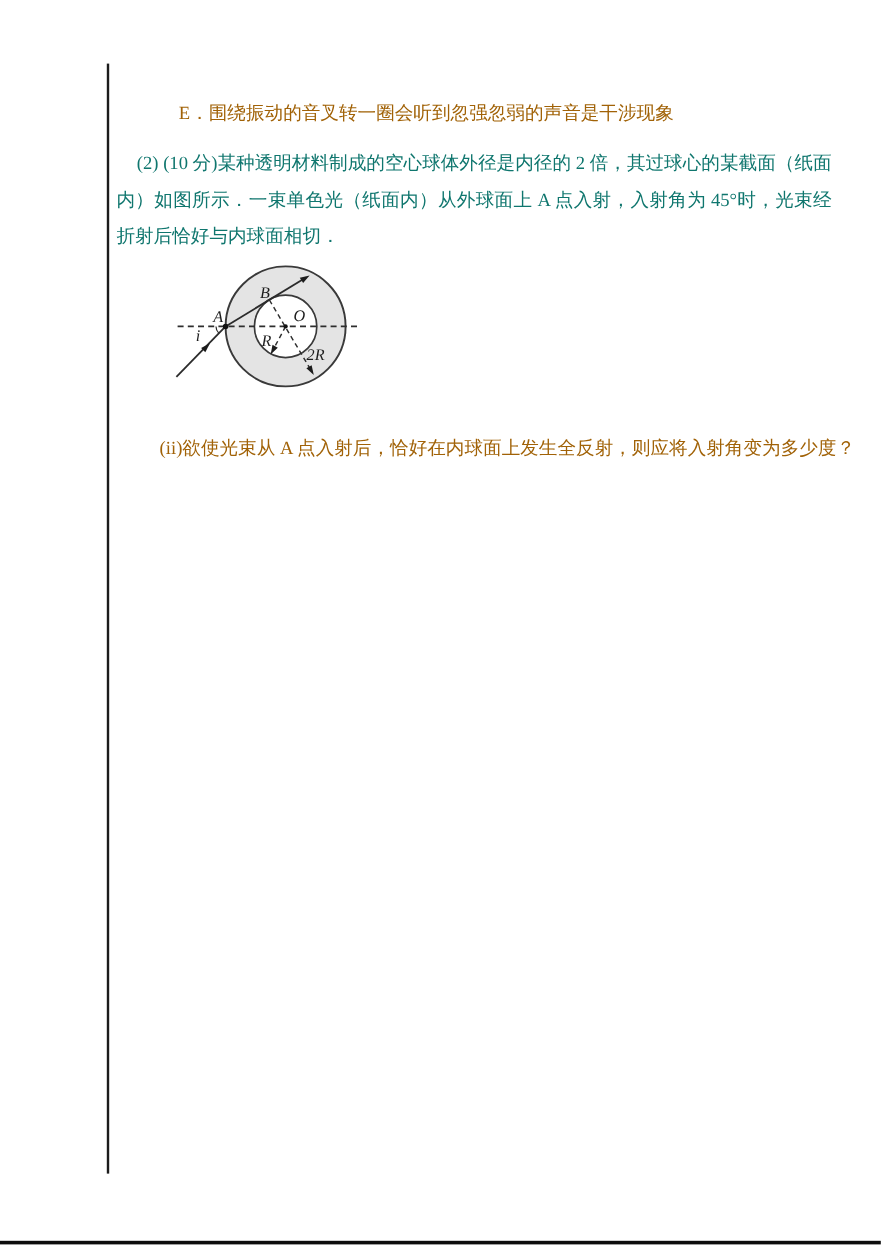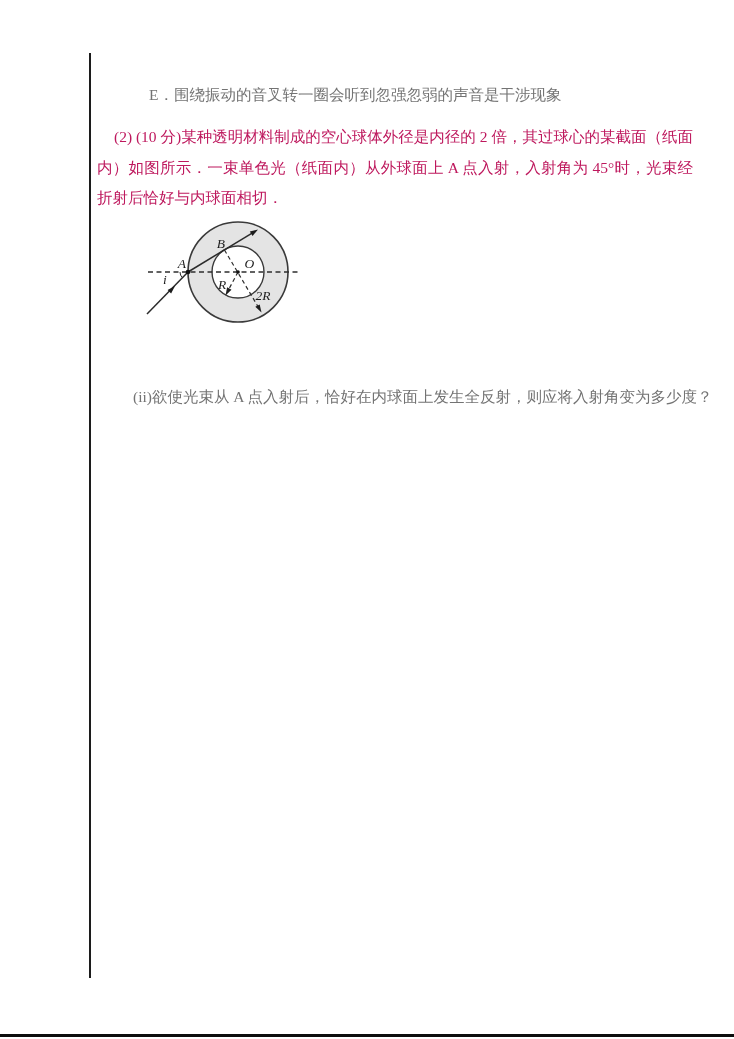--- a/index.html
+++ b/index.html
@@ -8,30 +8,30 @@
     font-family:"Liberation Serif","DejaVu Serif",serif;
     color:#212121;
   }
   .page { position:relative; width:734px; height:1039px; background:#ffffff; }
 
   .vline   { position:absolute; left:89px; top:53px; width:2px; height:925px; background:#1c1c1c; }
   .hrule   { position:absolute; left:0; top:1034px; width:734px; height:2.5px; background:#0d0d0d; }
 
   .tline {
     position:absolute; font-size:15.5px; line-height:30px; white-space:pre;
-    color:#737373;
+    color:#a16207;
   }
   #opt-e  { left:149px; top:80px; }
   #para-2 {
     position:absolute; left:97px; top:122px; width:596px;
     font-size:15.5px; line-height:30.5px; text-align:justify; text-indent:17px;
-    color:#be185d;
+    color:#0f766e;
   }
   #q-i  { left:136px; top:346px; }
-  #q-ii { left:133px; top:382px; }
+  #q-ii { left:133px; top:359px; }
 
   #figure-svg { position:absolute; left:141px; top:214px; }
   .fig-label {
     font-family:"Liberation Serif","DejaVu Serif",serif;
     font-style:italic; font-size:13.5px; fill:#1c1c1c;
   }
 </style>
 </head>
 <body>
 

